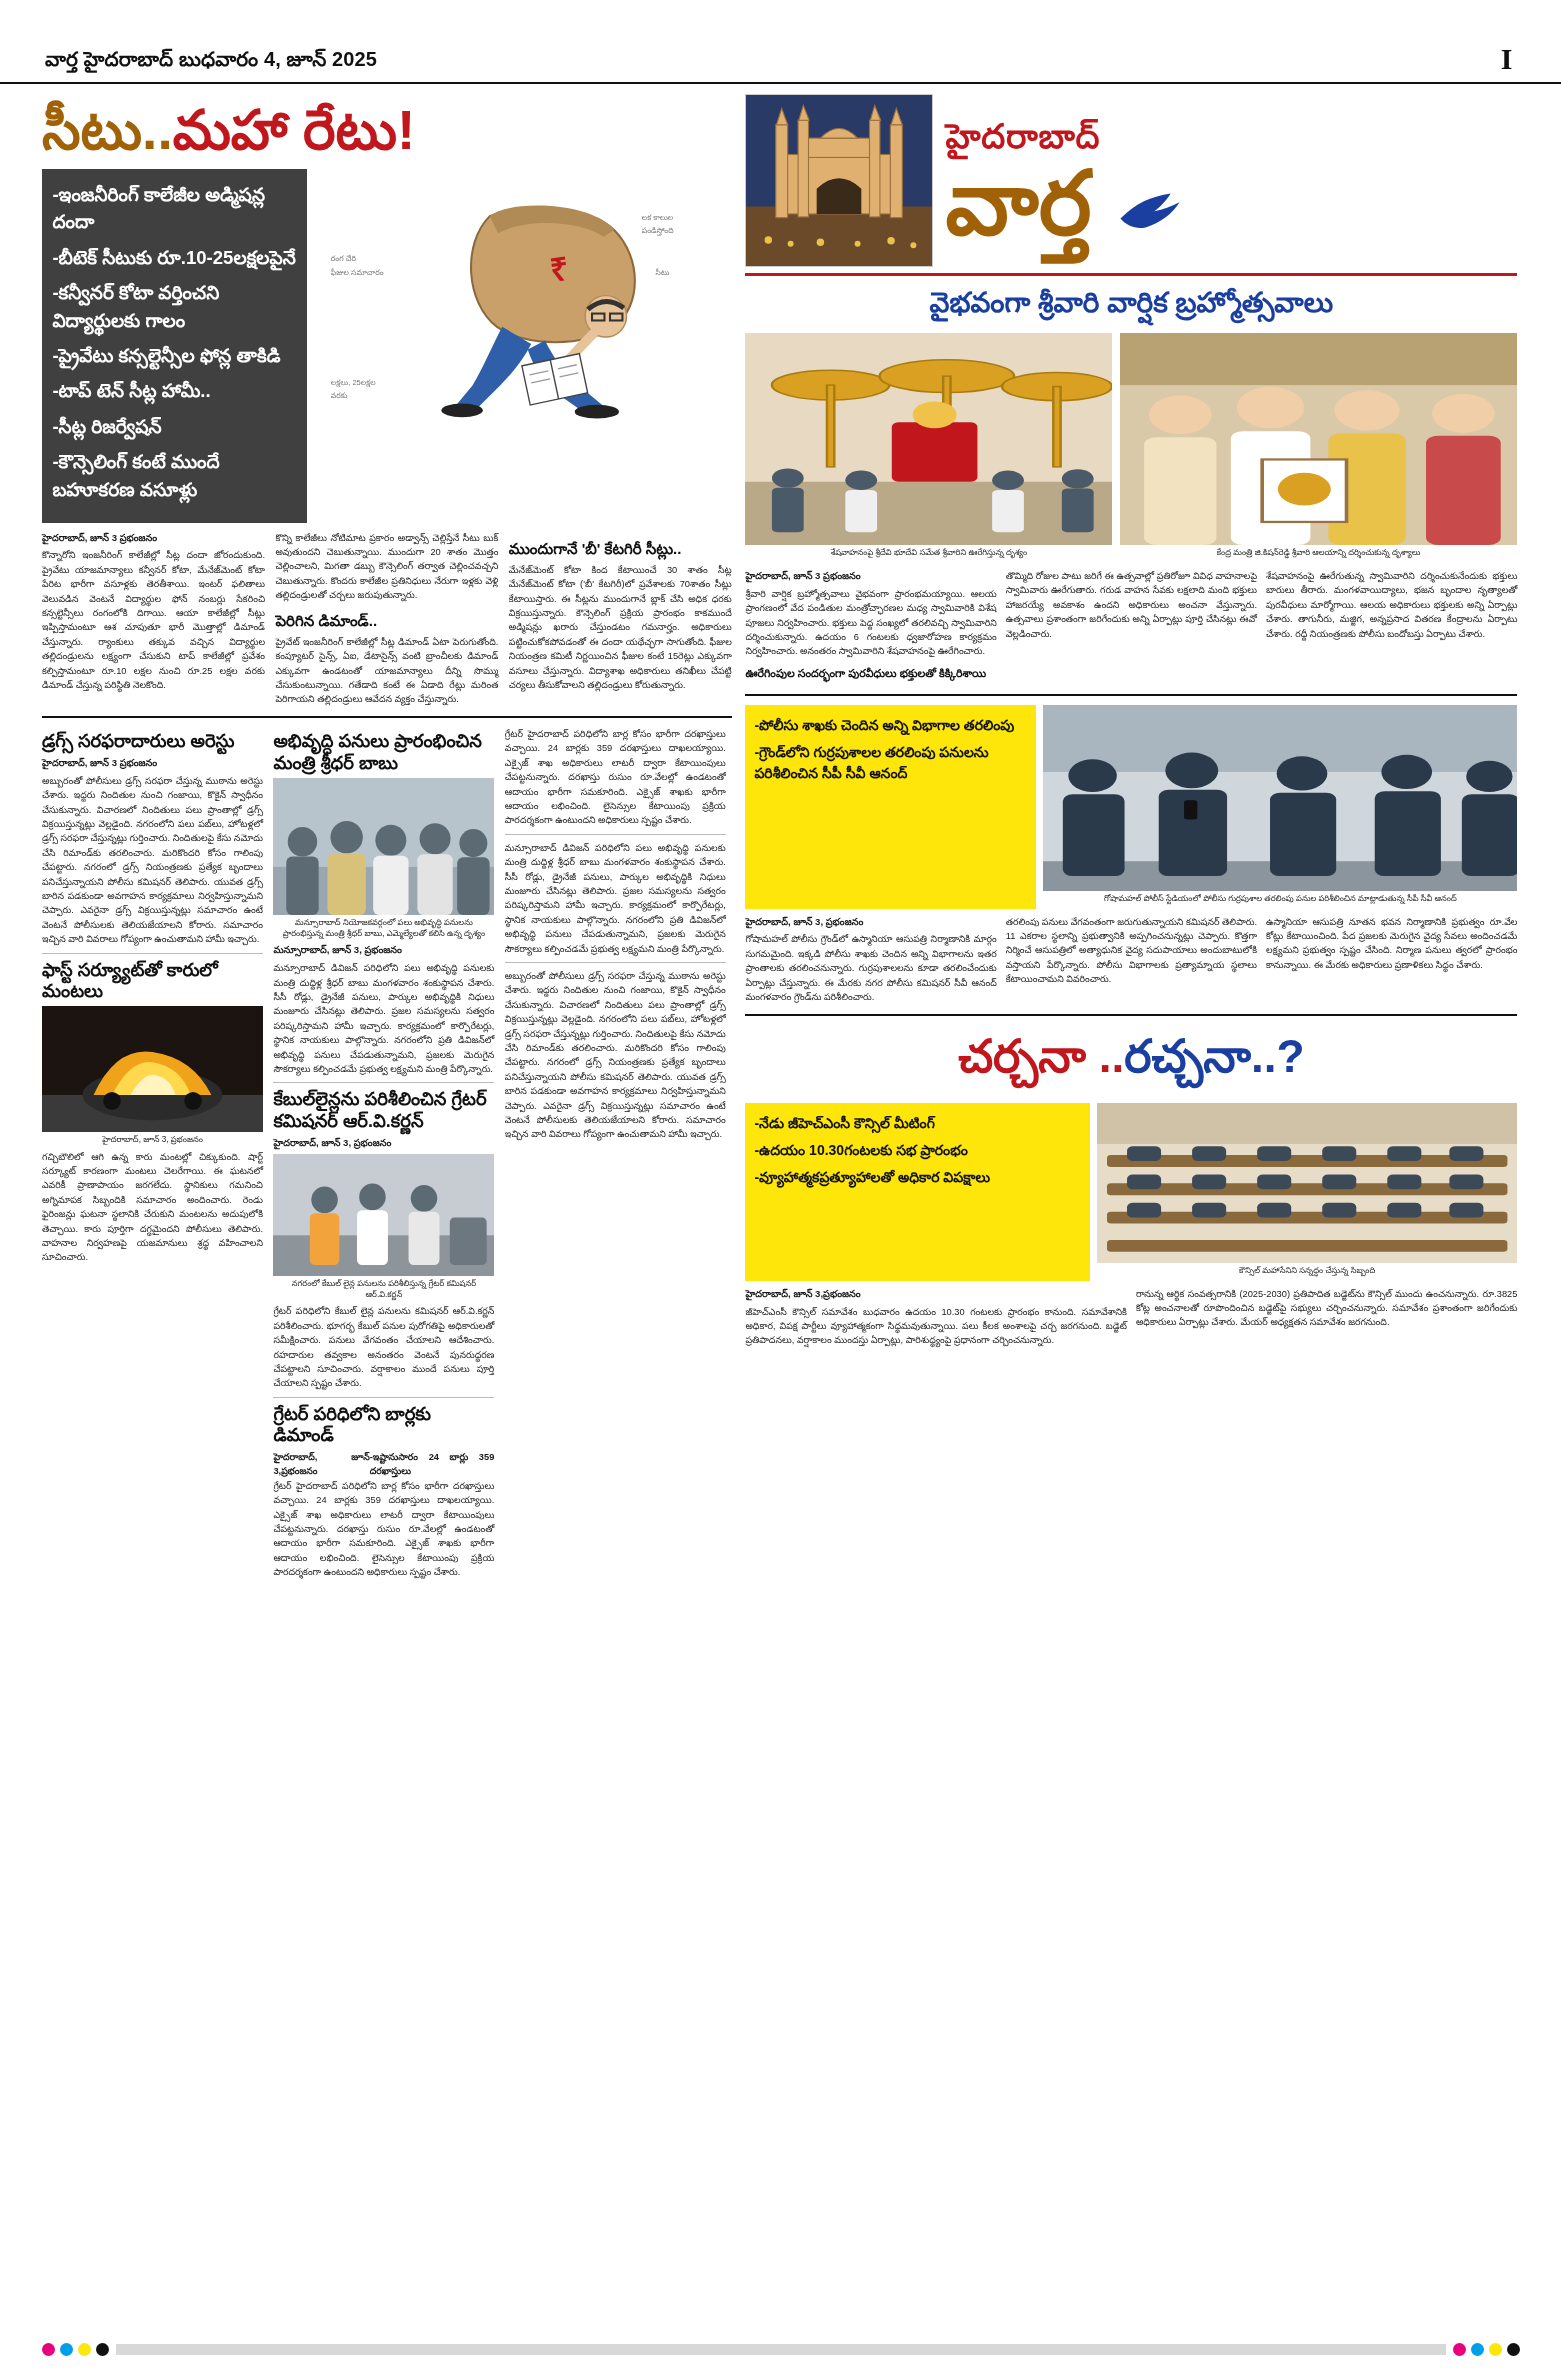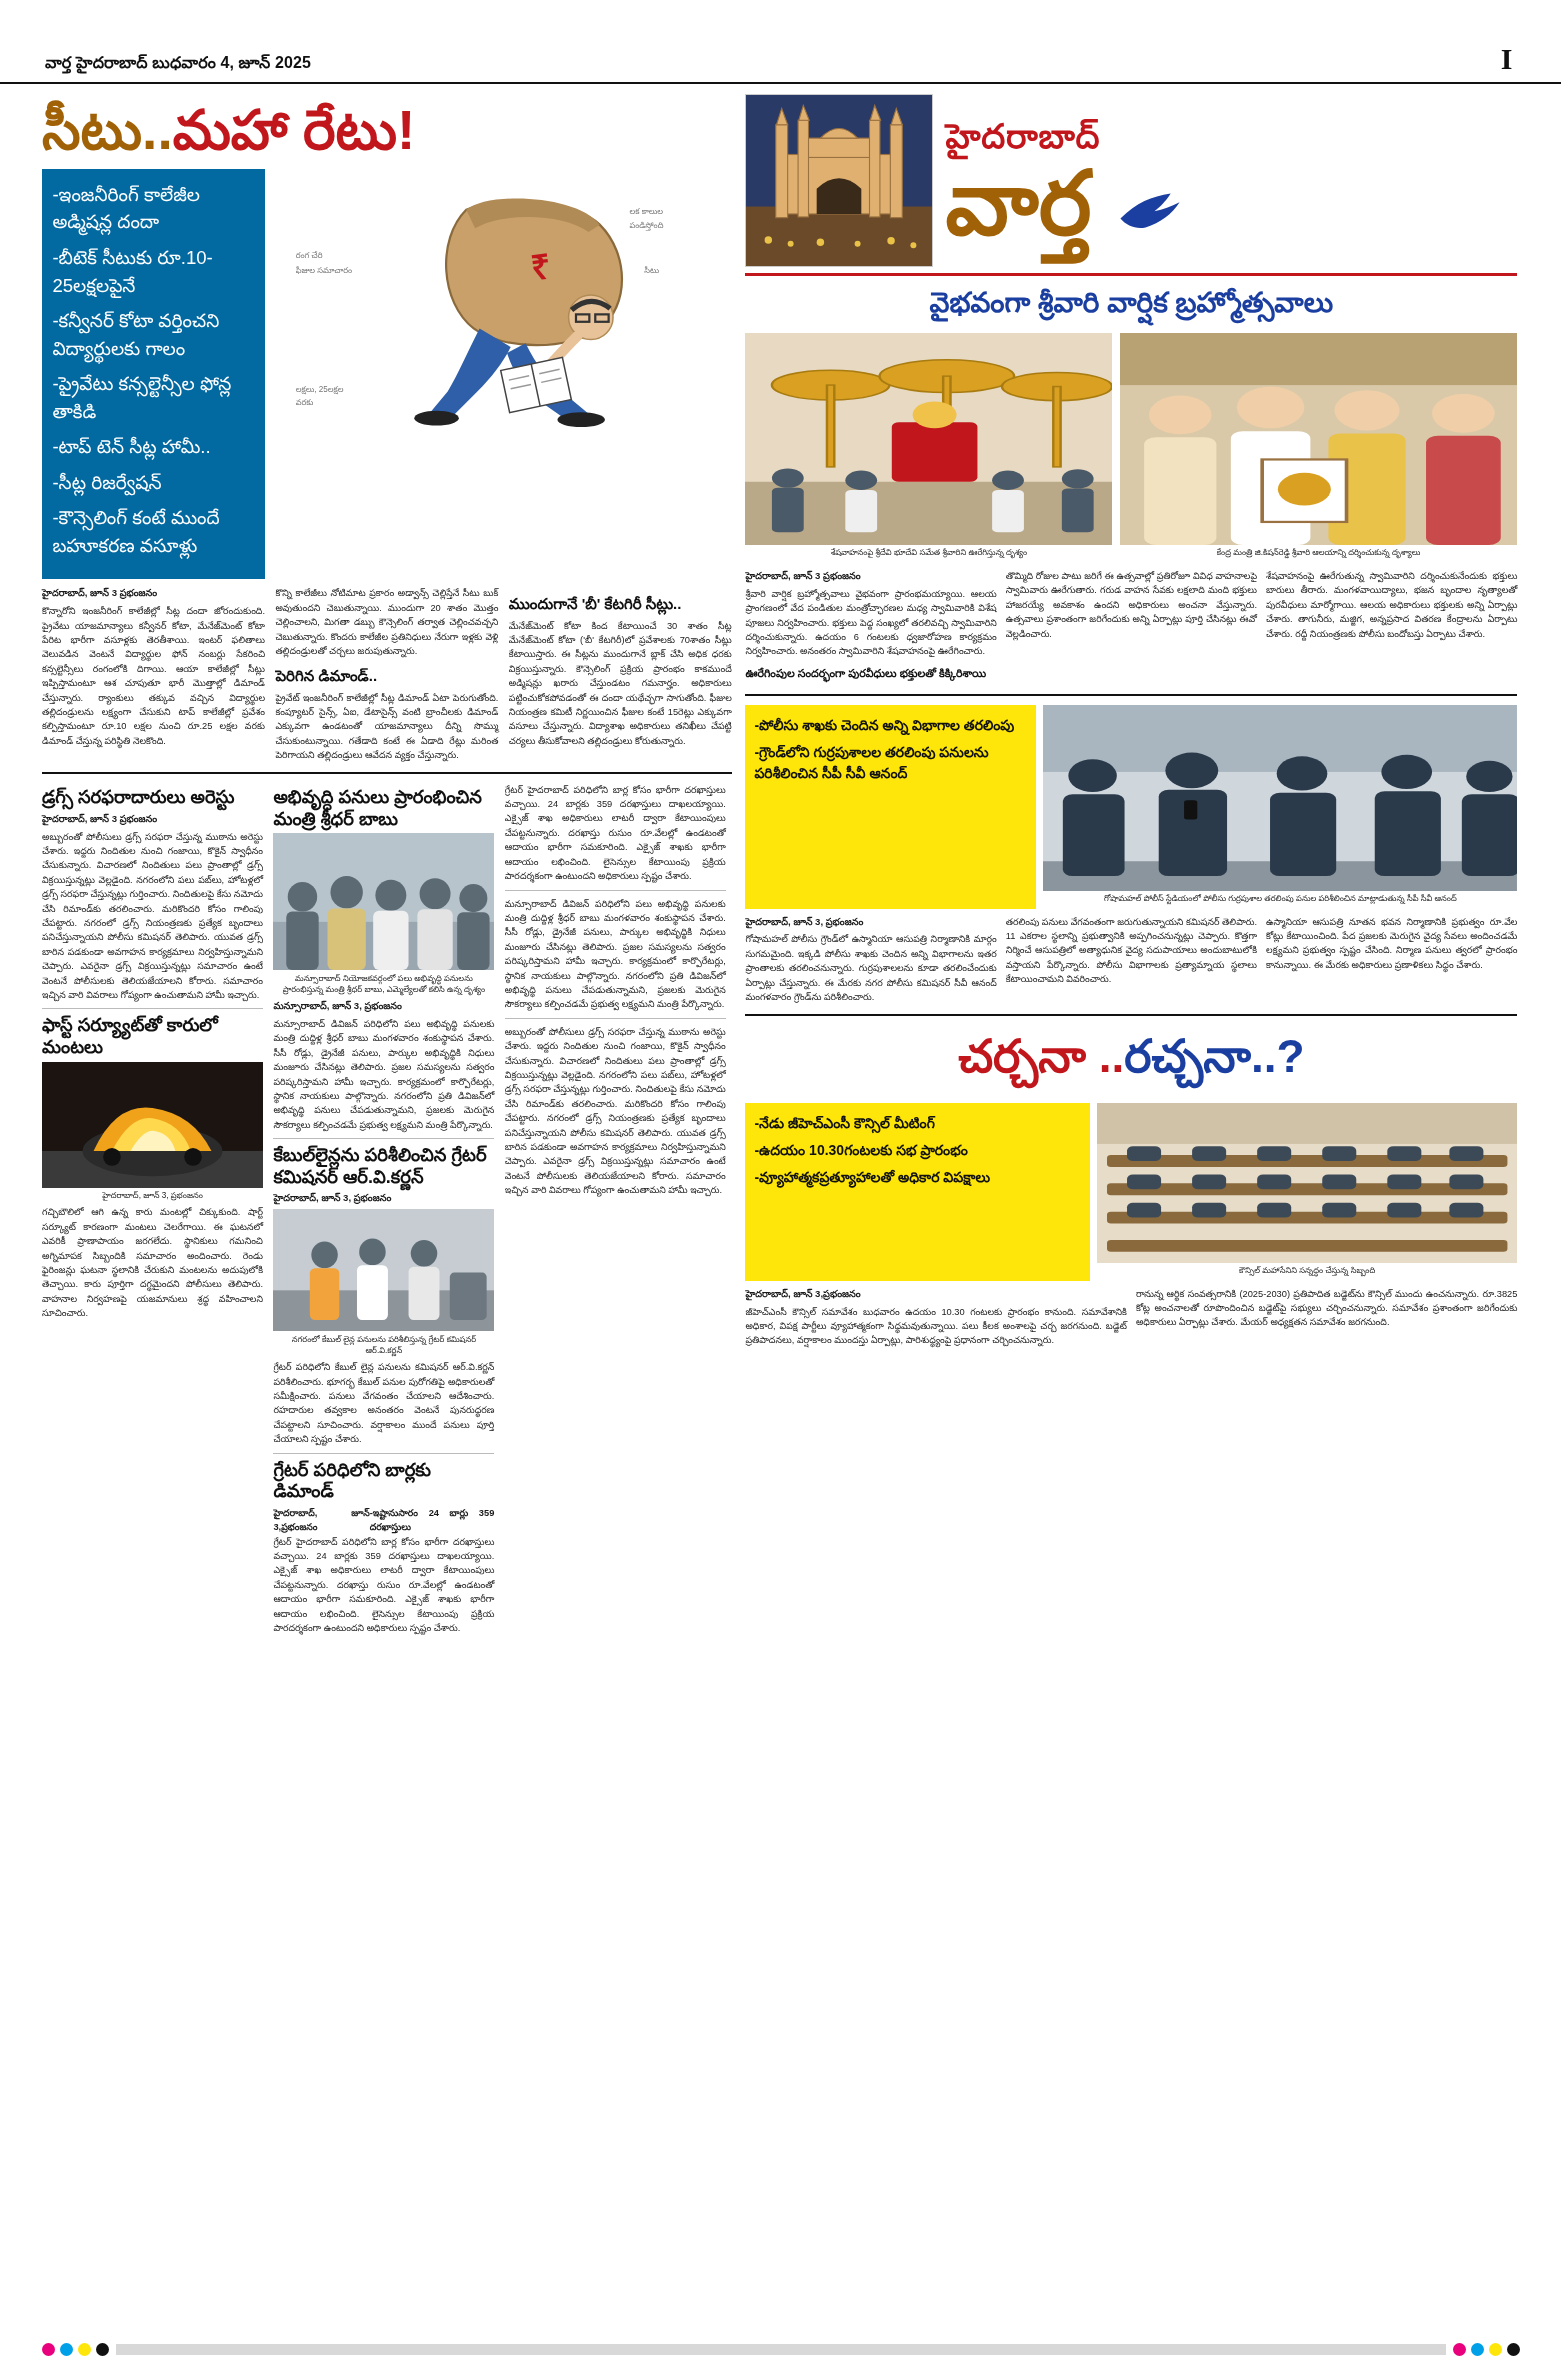--- a/index.html
+++ b/index.html
@@ -1,29 +1,29 @@
 <!DOCTYPE html>
 <html style="font-size:12px"><head>
 <meta charset="utf-8">
 <style>
   html,body{margin:0;padding:0;background:#ffffff;}
   body{width:1562px;height:2377px;font-family:"Liberation Sans",sans-serif;color:#111;}
   .page{position:relative;width:1562px;height:2377px;background:#fff;box-sizing:border-box;padding:0;}
   .masthead-bar{display:flex;align-items:flex-end;justify-content:space-between;padding:42px 45px 6px 45px;border-bottom:2.2px solid #111;}
-  .masthead-left{font-size:16px;font-weight:bold;letter-spacing:0.1px;color:#111;}
+  .masthead-left{font-size:20px;font-weight:bold;letter-spacing:0.1px;color:#111;}
   .masthead-right{font-size:30px;font-weight:bold;color:#111;font-family:"Liberation Serif",serif;padding-right:4.5px;}
   .content{display:flex;gap:13.4px;padding:10.4px 42px 0 42px;box-sizing:border-box;}
   .col-left{width:690px;}
   .col-right{width:772px;}
   
   .banner-head{font-size:55px;font-weight:bold;line-height:1.05;margin:7.4px 0 9px 0;}
   .banner-head .blue{color:#a16207;text-align:center;}
   .banner-head .red{color:#c1171c;}
   .lead-wrap{display:flex;gap:10.4px;}
-  .green-box{width:223px;background:#0369a1;color:#fff;font-size:18.6px;font-weight:normal;line-height:1.5;padding:12px 10.4px;box-sizing:border-box;}
+  .green-box{width:265px;background:#404040;color:#fff;font-size:18.6px;font-weight:bold;line-height:1.5;padding:12px 10.4px;box-sizing:border-box;}
   .green-box div{margin-bottom:7.4px;}
   .cartoon{flex:1;border:0;position:relative;height:267px;overflow:hidden;}
   .cartoon svg{width:100%;height:100%;}
   .lead-cols{display:flex;gap:10.4px;margin-top:7.4px;}
   .tcol{font-size:9.3px;line-height:1.55;text-align:justify;color:#1a1a1a;}
   .byline{font-weight:bold;font-size:9.6px;margin-bottom:3px;}
   .subhead{font-weight:bold;font-size:15px;margin:6px 0 3px 0;color:#111;}
   .thick-rule{border-top:2.2px solid #111;margin:9px 0;}
   
   .lower{display:flex;gap:10.4px;margin-top:7.4px;}

